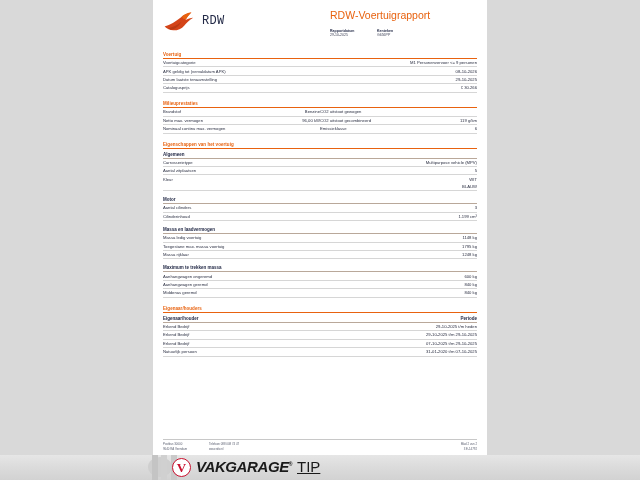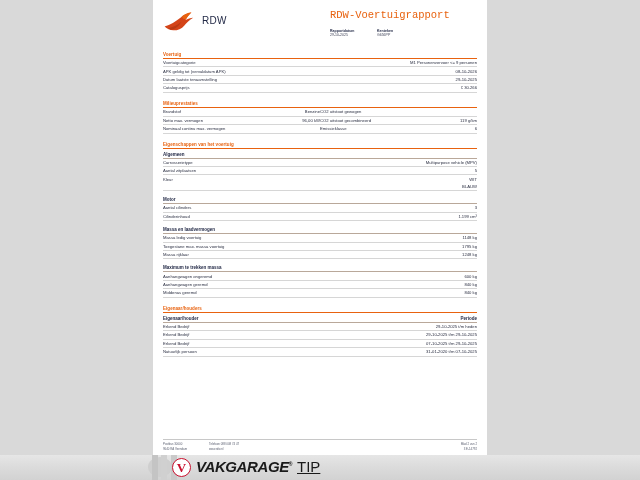--- a/index.html
+++ b/index.html
@@ -41,33 +41,33 @@
     padding-left: 10px;
     box-sizing: border-box;
   }
   .rdw-mark {
     width: 34px;
     height: 22px;
     flex: 0 0 auto;
     position: relative;
   }
   .rdw-wordmark {
-    font-family: Liberation Sans, sans-serif;
-    font-size: 10px;
+    font-family: Liberation Mono, monospace;
+    font-size: 12px;
     letter-spacing: 0.3px;
     color: #232a47;
     margin-left: 5px;
     line-height: 1;
   }
   .title-block {
     flex: 1 1 auto;
     padding-right: 2px;
   }
   .doc-title {
-    font-family: Liberation Mono, monospace;
+    font-family: Liberation Sans, sans-serif;
     color: #e8620f;
     font-size: 10.5px;
     line-height: 1.1;
     margin-bottom: 7px;
   }
   .meta-row {
     display: flex;
   }
   .meta-col {
     width: 47px;

